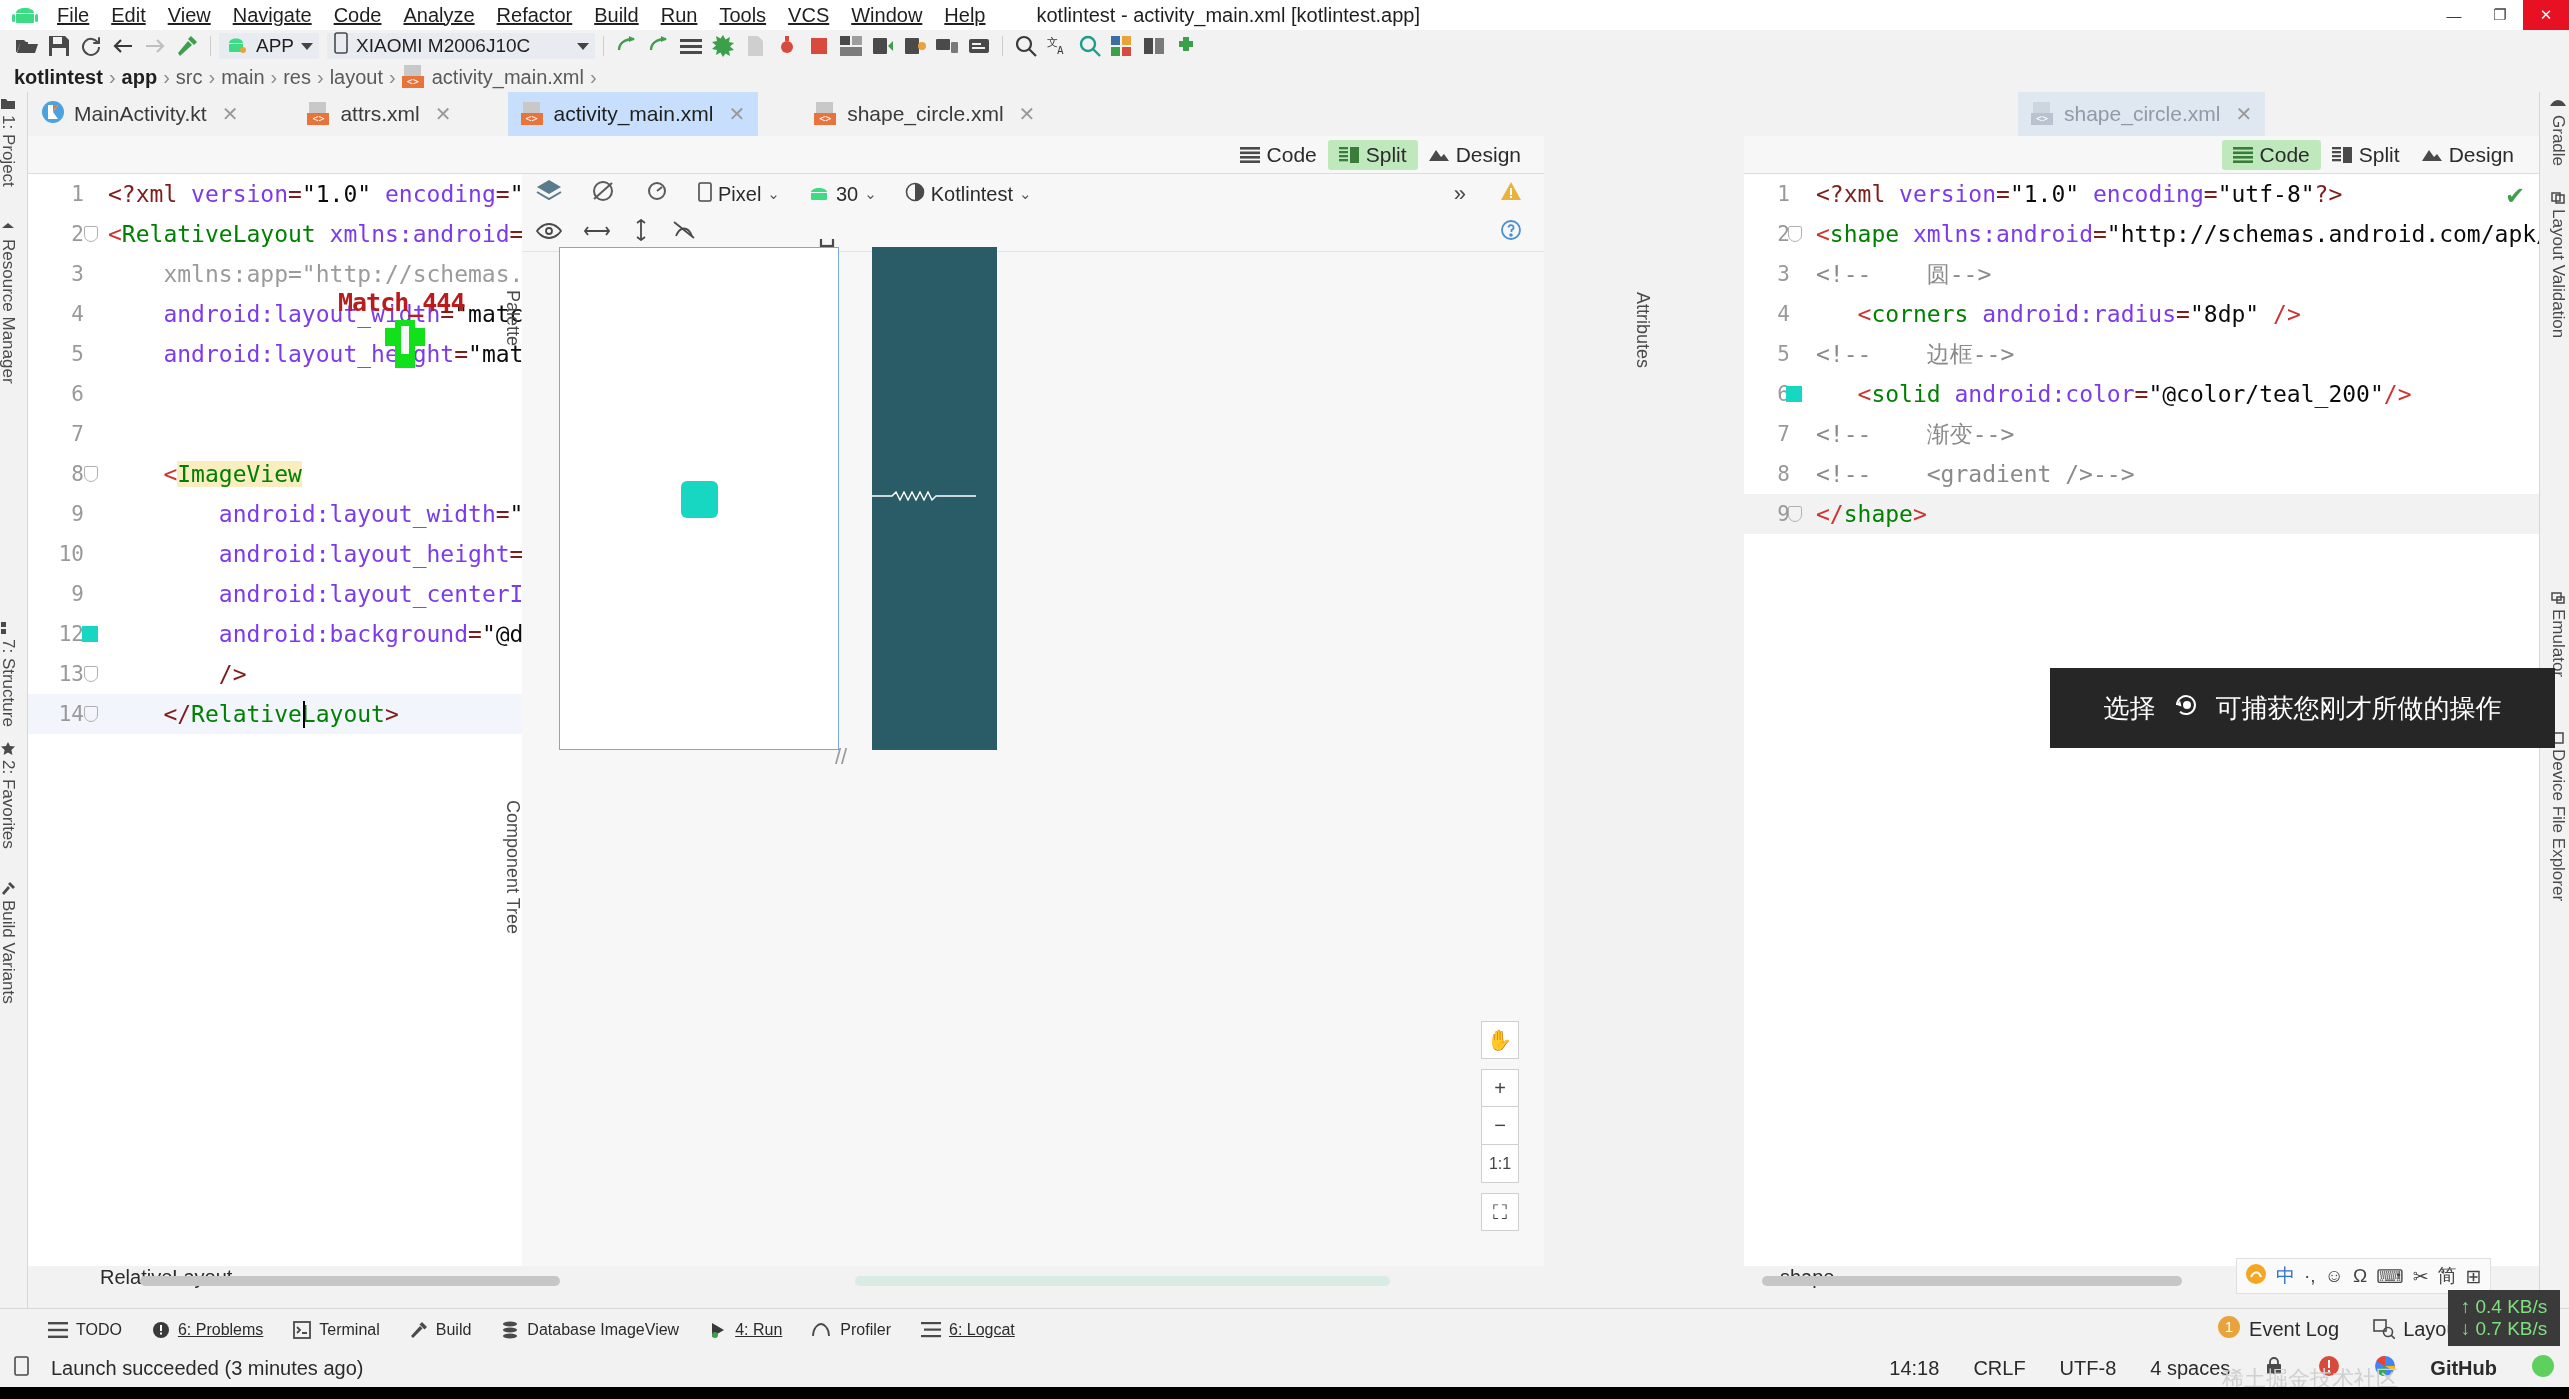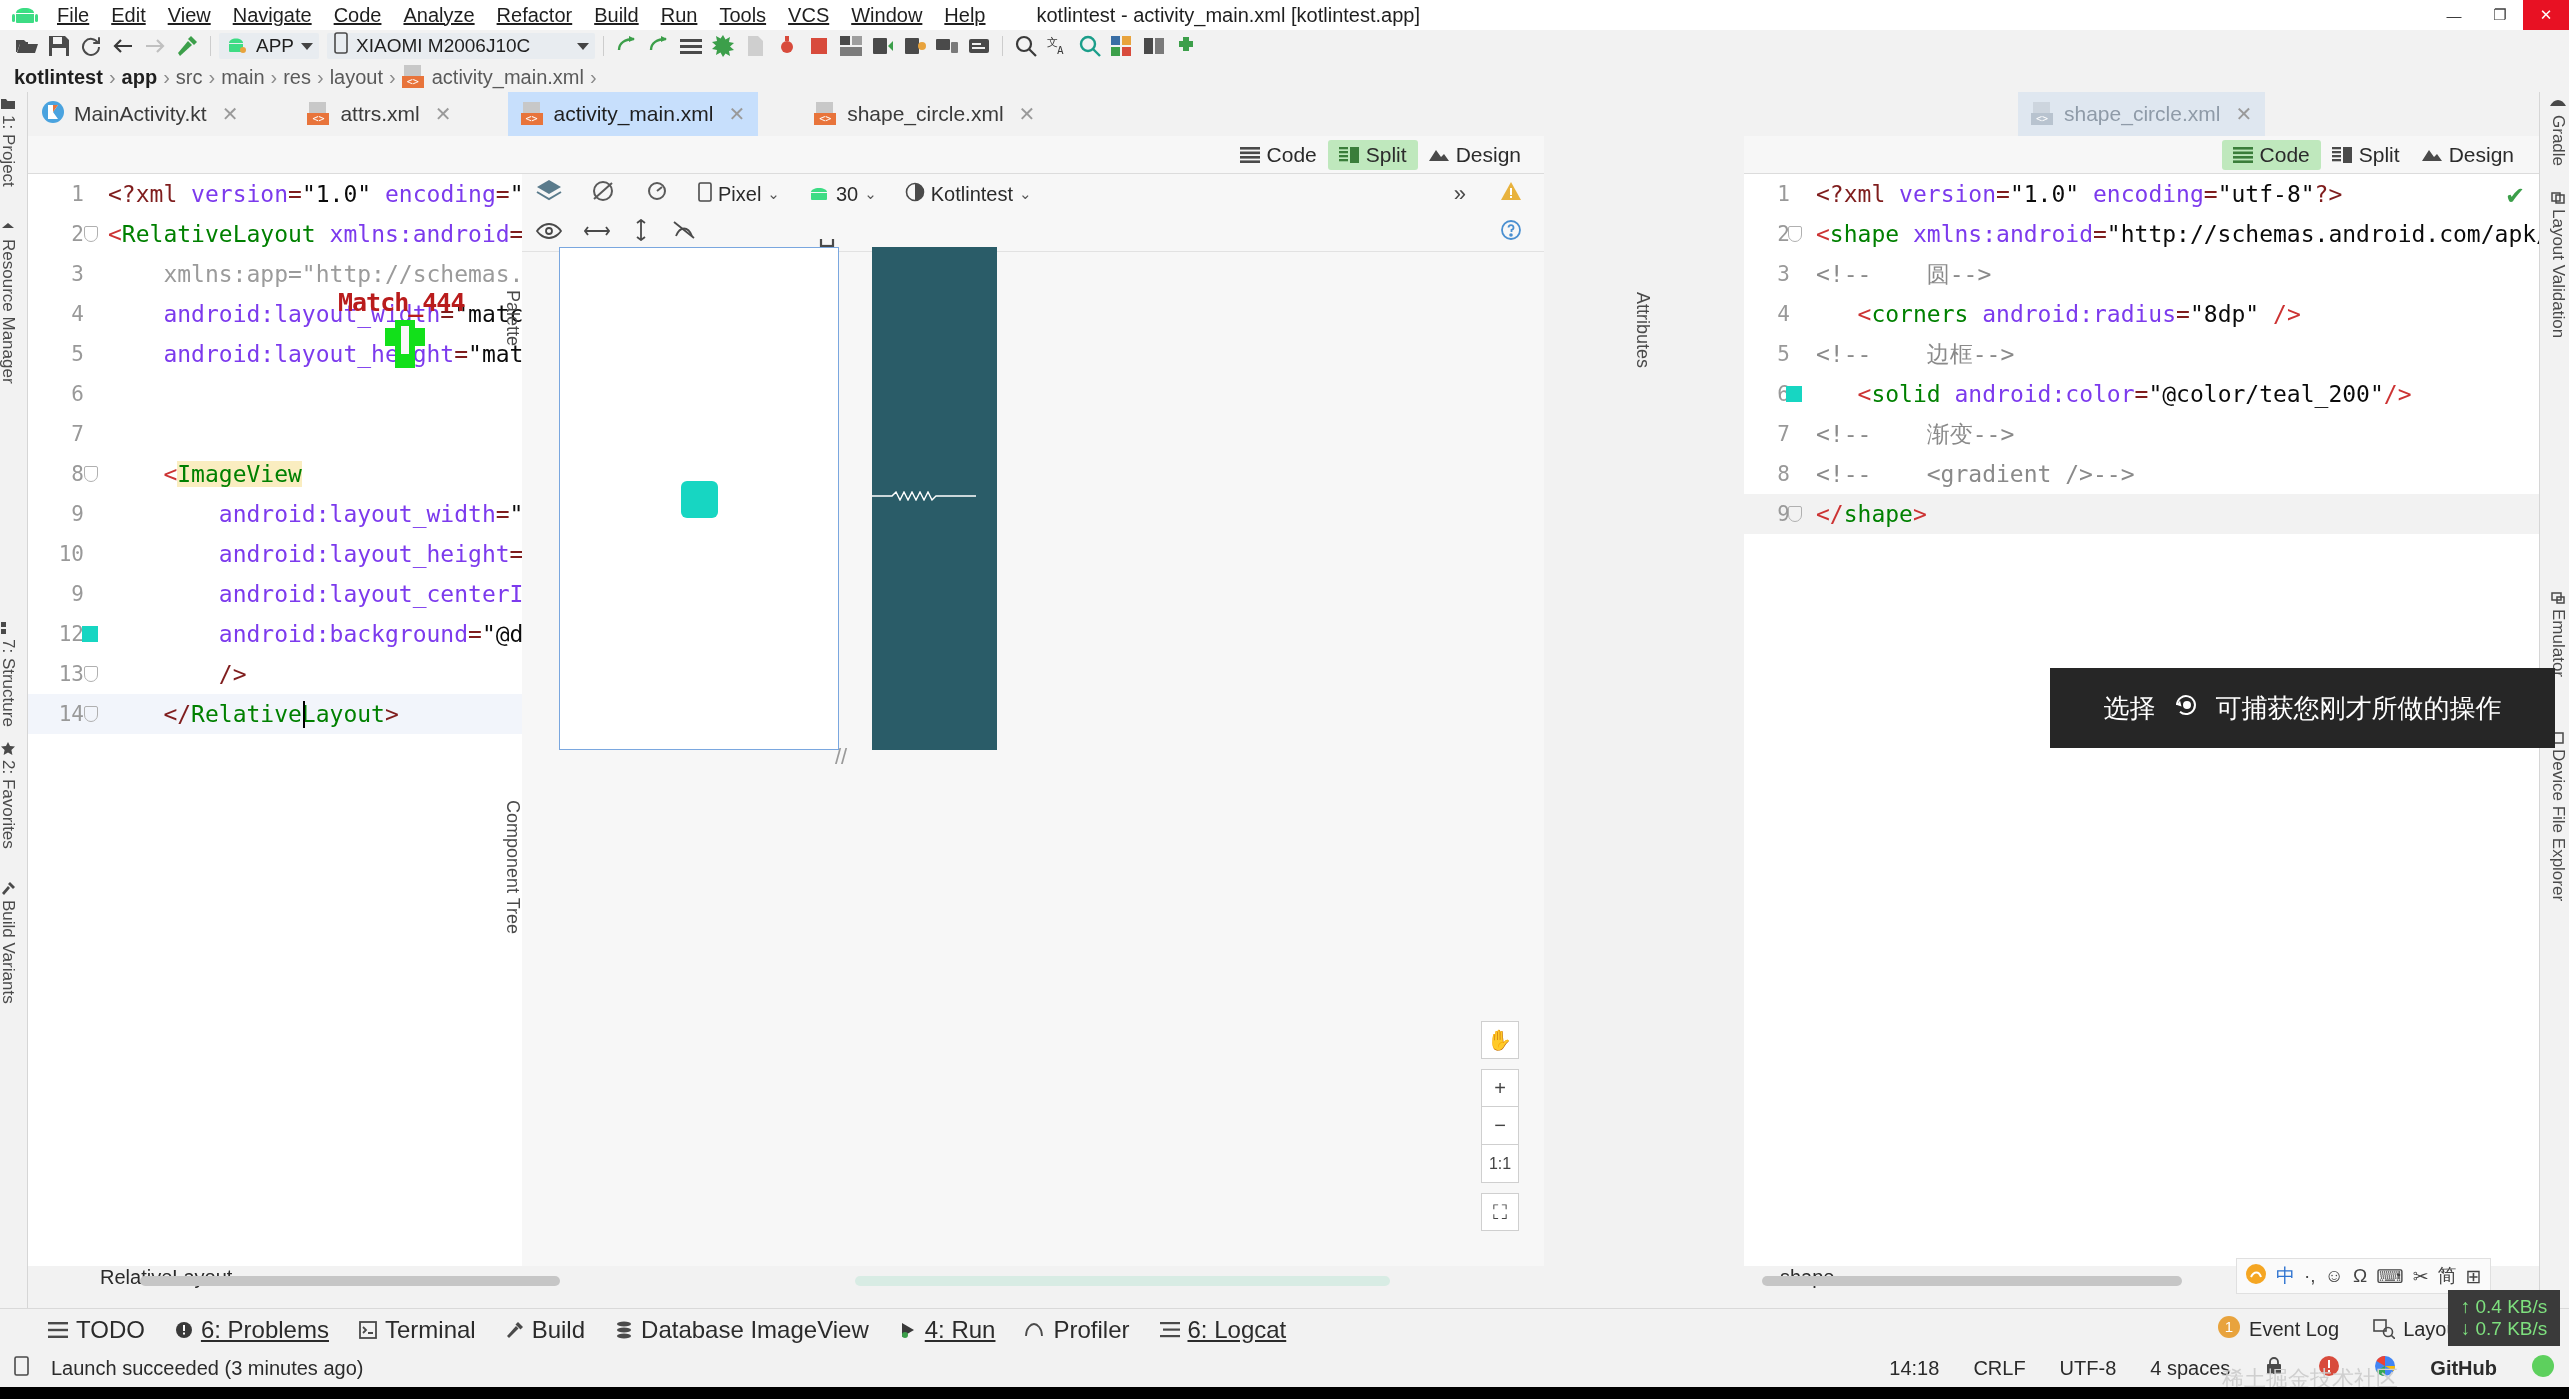--- a/index.html
+++ b/index.html
@@ -132,21 +132,21 @@
 
   
   #tooltip {
     position:absolute; left:2050px; top:668px; width:505px; height:80px;
     background:#262626; color:#fff; display:flex; align-items:center; justify-content:center;
     gap:16px; font-size:26px;
   }
 
   
   #bottombar { position:absolute; left:0; top:1308px; width:2569px; height:42px; background:#f2f2f2; border-top:1px solid #d9d9d9;
-    display:flex; align-items:center; padding-left:48px; gap:30px; font-size:24px; color:#2b2b2b;}
+    display:flex; align-items:center; padding-left:48px; gap:30px; font-size:16px; color:#2b2b2b;}
   .bbi { display:flex; align-items:center; gap:8px; white-space:nowrap;}
   .bbi u { text-decoration:underline; }
   #bottomright { position:absolute; right:18px; top:1308px; height:42px; display:flex; align-items:center; gap:34px; font-size:20px;}
   #statusbar { position:absolute; left:0; top:1350px; width:2569px; height:37px; background:#f2f2f2;
      display:flex; align-items:center; padding-left:14px; gap:22px; font-size:20px; color:#2b2b2b;}
   #statusright { position:absolute; right:14px; top:1350px; height:37px; display:flex; align-items:center; gap:34px; font-size:20px;}
   #blackstrip { position:absolute; left:0; top:1387px; width:2569px; height:12px; background:#000; }
 
   
   #editstatusL { position:absolute; left:100px; top:1266px; font-size:20px; color:#2b2b2b;}

